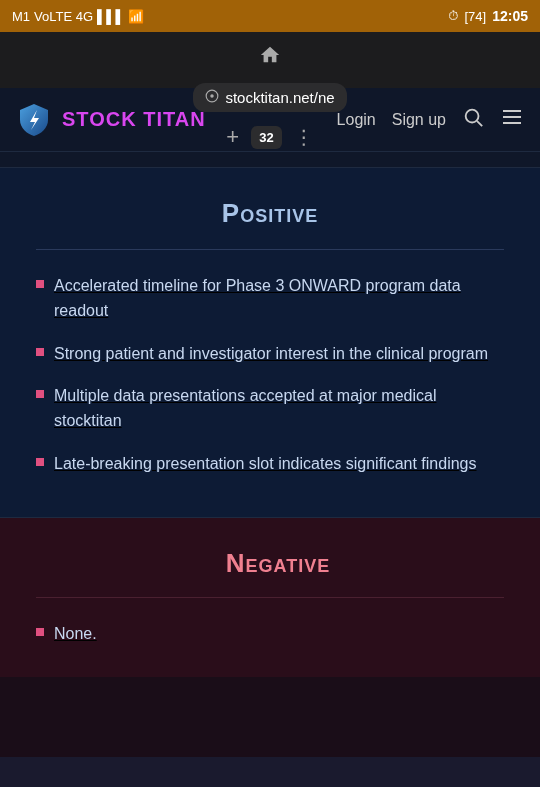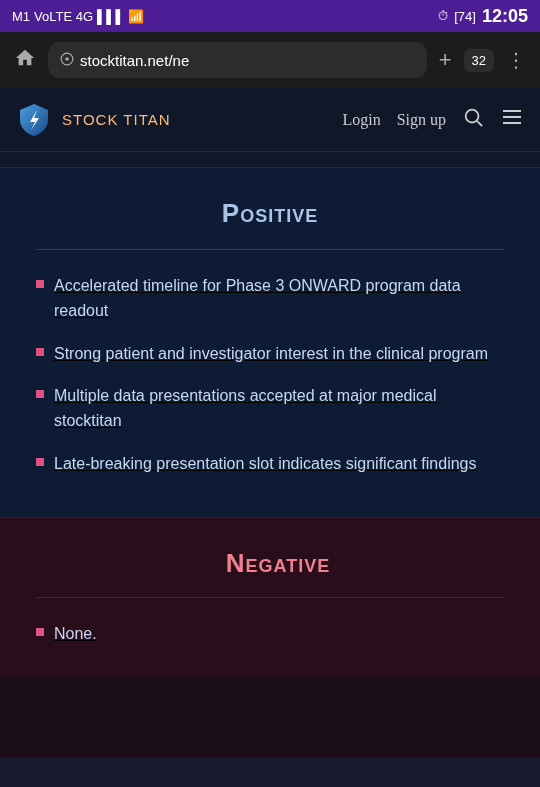--- a/index.html
+++ b/index.html
@@ -8,53 +8,54 @@
     body {
       width: 540px;
       min-height: 787px;
       background: #1a1a2e;
       font-family: -apple-system, BlinkMacSystemFont, 'Segoe UI', Arial, sans-serif;
       overflow-x: hidden;
     }
 
     
     .status-bar {
-      background: #4c1d95;
+      background: #a16207;
       color: #fff;
       display: flex;
       justify-content: space-between;
       align-items: center;
       padding: 4px 12px;
       height: 32px;
       font-size: 13px;
       font-weight: 500;
     }
     .status-left {
       display: flex;
       align-items: center;
       gap: 4px;
     }
     .status-right {
       display: flex;
       align-items: center;
       gap: 6px;
     }
     .status-time {
-      font-size: 18px;
+      font-size: 14px;
       font-weight: 600;
     }
 
     
     .browser-bar {
       background: #1c1c1e;
       display: flex;
       align-items: center;
       padding: 8px 10px;
       gap: 8px;
       height: 56px;
+      flex-direction: column;
     }
     .browser-home-btn {
       color: #aaa;
       font-size: 20px;
       cursor: pointer;
       padding: 4px;
     }
     .browser-url-bar {
       flex: 1;
       background: #2c2c2e;
@@ -86,21 +87,21 @@
       padding: 4px;
     }
     .browser-tabs-btn {
       background: #2c2c2e;
       color: #fff;
       border: none;
       border-radius: 6px;
       padding: 4px 8px;
       font-size: 13px;
       cursor: pointer;
-      font-weight: 400;
+      font-weight: 700;
     }
     .browser-menu-btn {
       color: #aaa;
       font-size: 20px;
       cursor: pointer;
       padding: 4px;
     }
 
     
     .site-header {
@@ -115,36 +116,35 @@
       display: flex;
       align-items: center;
       gap: 10px;
       flex: 1;
     }
     .logo-icon {
       width: 36px;
       height: 36px;
     }
     .logo-text {
-      color: #fdba74;
-      font-size: 15px;
-      font-weight: 400;
+      color: #d946ef;
+      font-size: 20px;
+      font-weight: 700;
       letter-spacing: 1px;
     }
     .site-nav {
       display: flex;
       align-items: center;
       gap: 16px;
     }
     .nav-link {
       color: #ccc;
       font-size: 16px;
       cursor: pointer;
       text-decoration: none;
-      font-family: Liberation Serif, serif;
     }
     .nav-icon {
       color: #ccc;
       font-size: 20px;
       cursor: pointer;
     }
     .nav-menu {
       color: #ccc;
       font-size: 22px;
       cursor: pointer;

